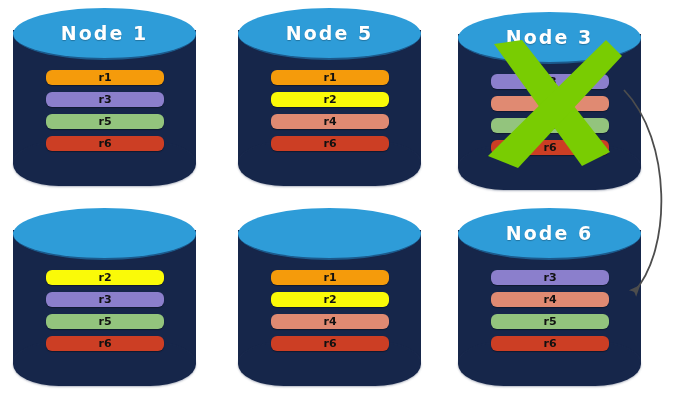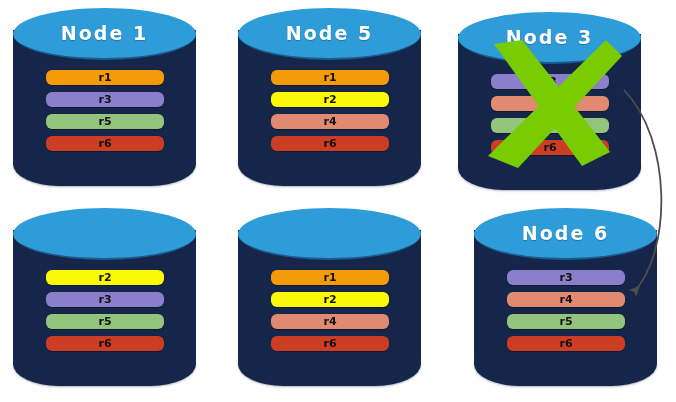--- a/index.html
+++ b/index.html
@@ -169,21 +169,21 @@
       <div class="node-body" style="background: rgb(22, 38, 74);"></div>
       <div class="node-bottom" style="background: rgb(22, 38, 74);"></div>
       <div class="node-top" style="background: rgb(46, 156, 216);"></div>
       <div class="rows">
         <div class="row-bar" style="background: rgb(245, 155, 11);">r1</div>
         <div class="row-bar" style="background: rgb(250, 250, 8);">r2</div>
         <div class="row-bar" style="background: rgb(224, 138, 114);">r4</div>
         <div class="row-bar" style="background: rgb(204, 62, 36);">r6</div>
       </div>
     </div>
-    <div class="node" style="left: 458px; top: 208px; margin-left: 16px;">
+    <div class="node" style="left: 458px; top: 208px;">
       <div class="node-body" style="background: rgb(22, 38, 74);"></div>
       <div class="node-bottom" style="background: rgb(22, 38, 74);"></div>
       <div class="node-top" style="background: rgb(46, 156, 216);"></div>
       <div class="node-title">Node 6</div>
       <div class="rows">
         <div class="row-bar" style="background: rgb(139, 127, 204);">r3</div>
         <div class="row-bar" style="background: rgb(224, 138, 114);">r4</div>
         <div class="row-bar" style="background: rgb(147, 196, 125);">r5</div>
         <div class="row-bar" style="background: rgb(204, 62, 36);">r6</div>
       </div>

